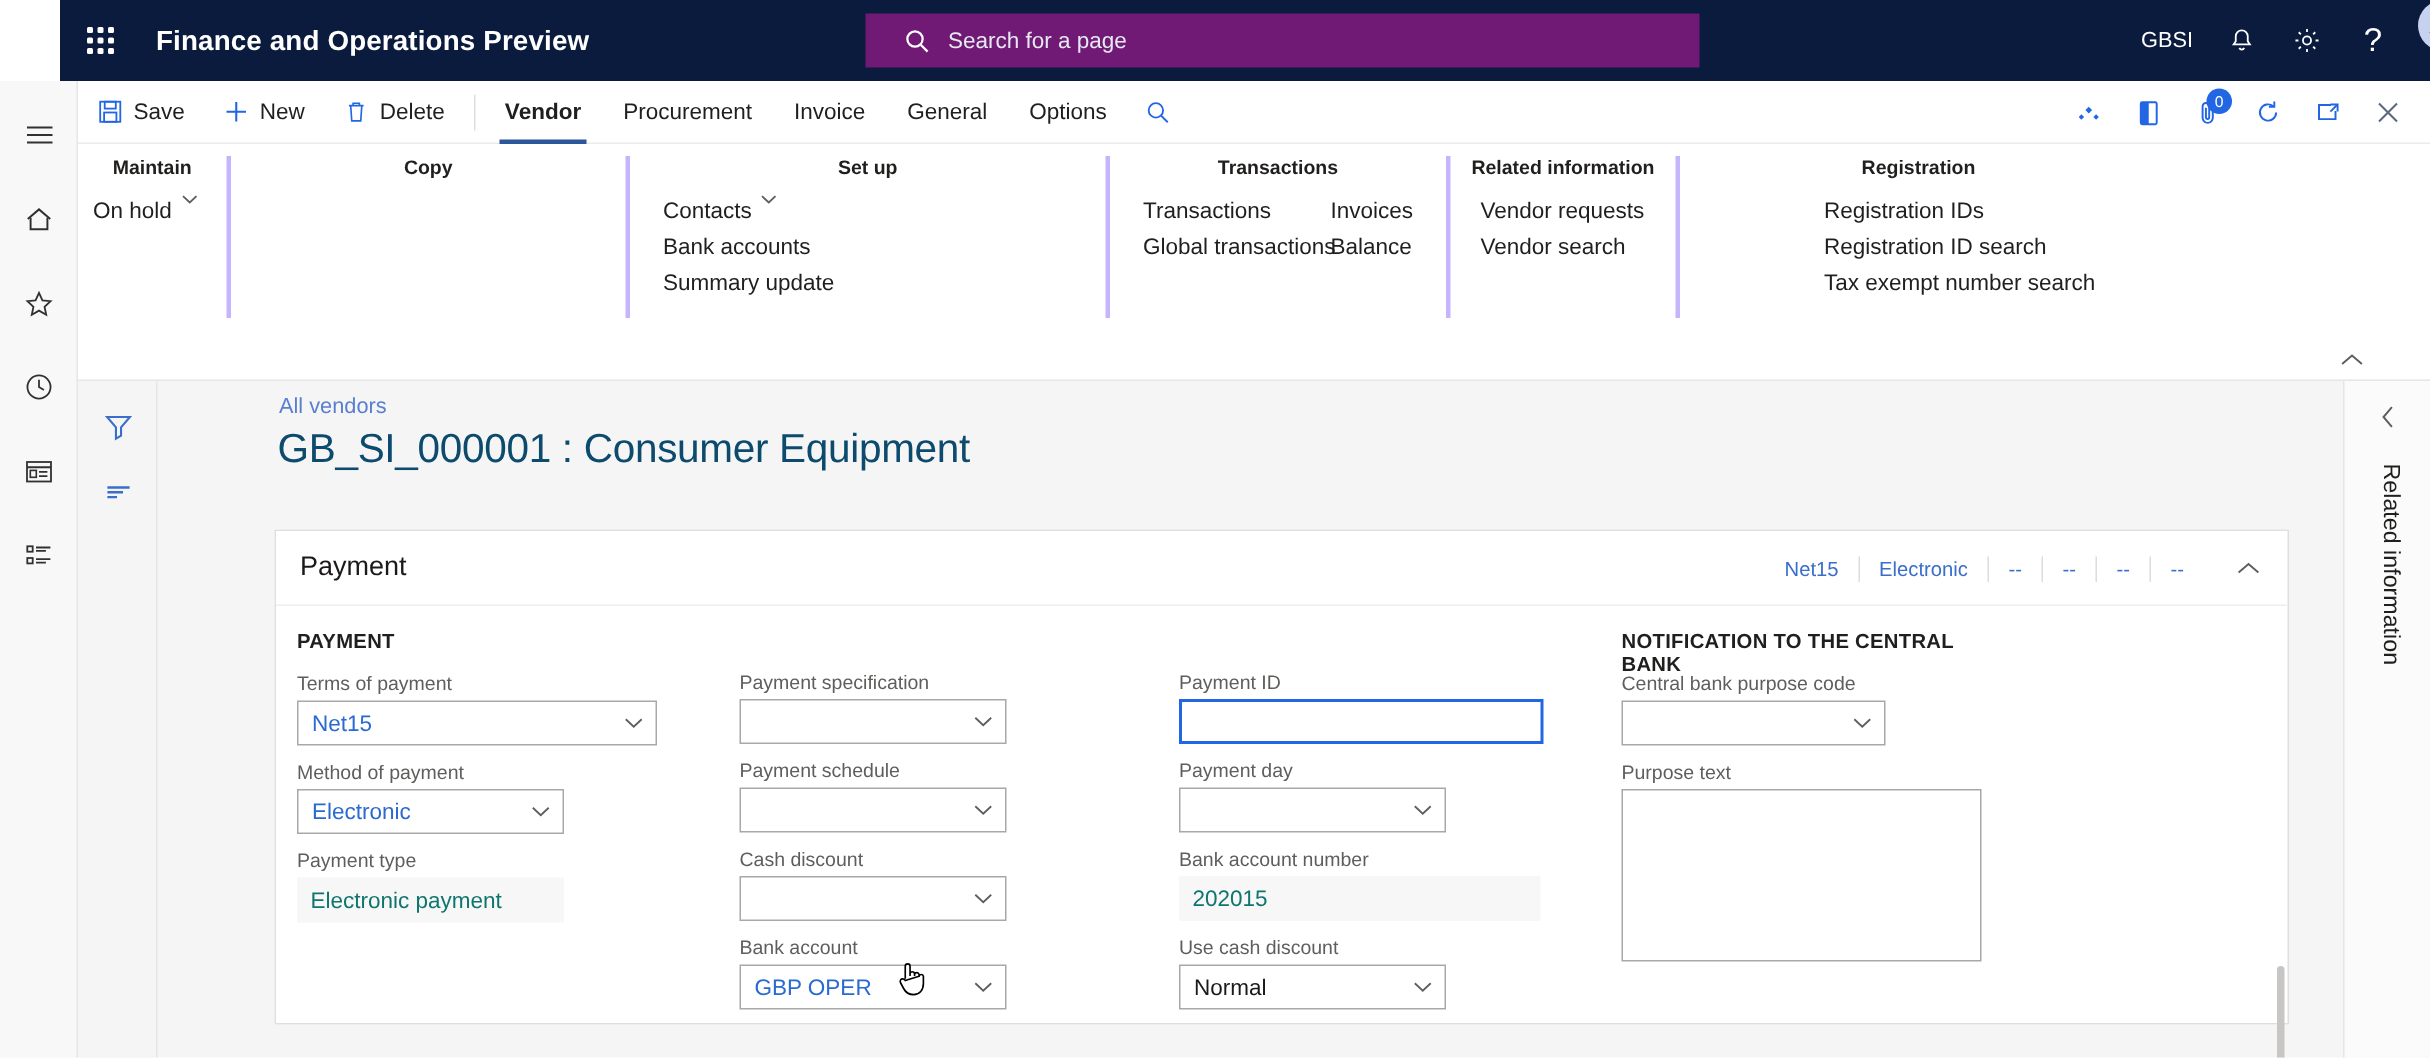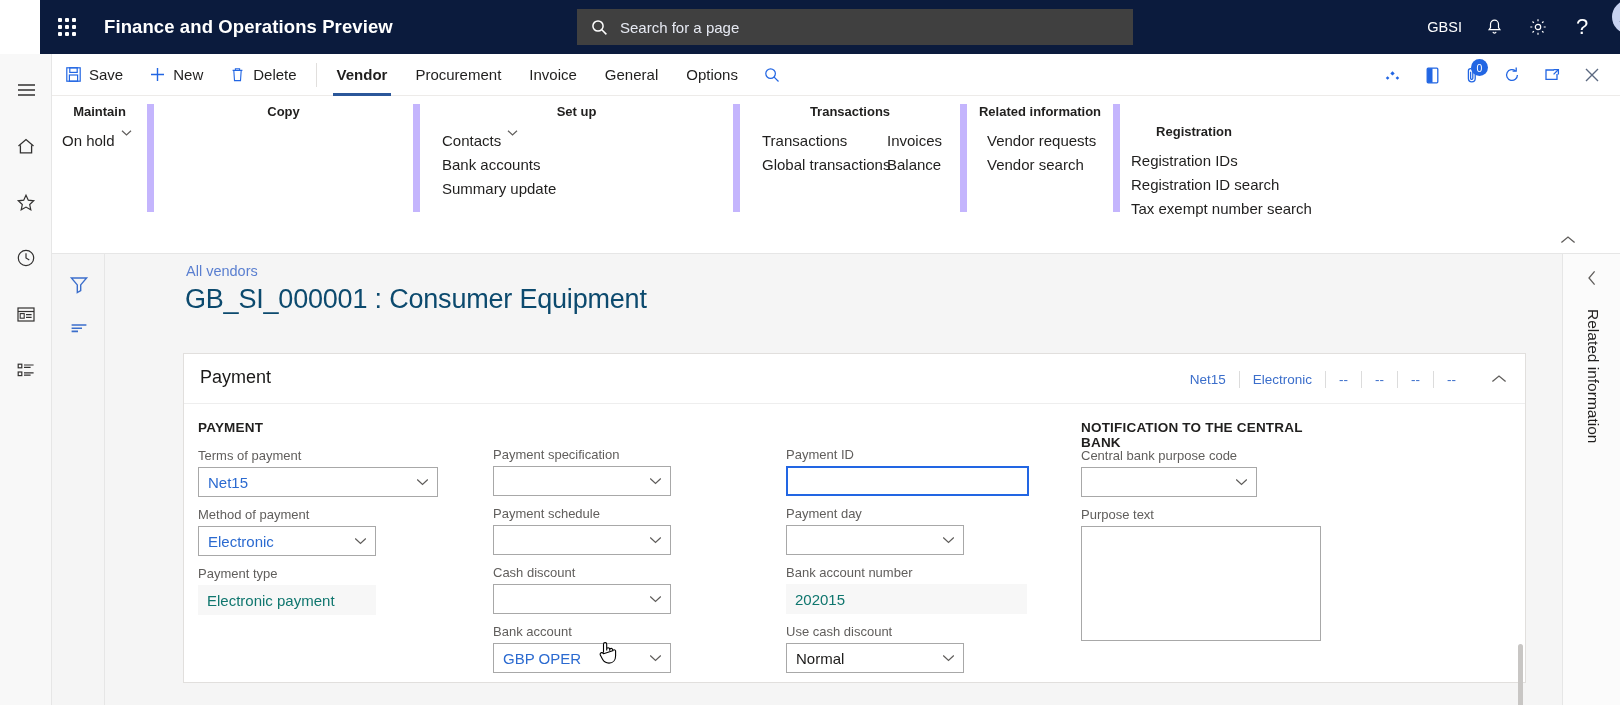--- a/index.html
+++ b/index.html
@@ -27,22 +27,22 @@
     display: grid; grid-template-columns: repeat(3, 4px);
     grid-template-rows: repeat(3, 4px); gap: 3px;
   }
   .waffle-grid i { width: 4px; height: 4px; background: #fff; border-radius: 1px; display:block; }
   #app-title {
     color: #ffffff; font-size: 18.5px; font-weight: bold;
     margin-left: 10px; white-space: nowrap; letter-spacing: .1px;
   }
   #search-box {
     position: absolute; left: 537px; top: 9px; width: 556px; height: 36px;
-    background: #404040; display: flex; align-items: center;
-    padding-left: 14px; cursor: text;
+    background: #701a75; display: flex; align-items: center;
+    padding-left: 26px; cursor: text;
   }
   #search-box .mag { margin-right: 12px; display:flex; }
   #search-placeholder { color: #e6e9f2; font-size: 15px; }
   #topnav-right {
     position: absolute; right: 0; top: 0; height: 54px;
     display: flex; align-items: flex-start; padding-right: 14px;
   }
   .tn-item {
     height: 54px; min-width: 44px; padding: 0 10px;
     display: flex; align-items: center; justify-content: center;
@@ -107,21 +107,21 @@
     padding: 0 3px;
   }
 
   
   #actionpane {
     position: absolute; left: 52px; top: 96px; width: 1568px; height: 130px;
     background: #ffffff;
   }
   .ap-group {
     position: absolute; top: 8px; height: 108px;
-    border-right: 7px solid #c4b5fd;
+    border-right: 3px solid #c4b5fd;
   }
   .ap-group.last { border-right: none; }
   .ap-title {
     font-size: 13px; font-weight: bold; color: #201f1e;
     text-align: center; margin-bottom: 10px; white-space: nowrap;
   }
   .ap-cols { display: flex; gap: 0px; }
   .ap-col { display: flex; flex-direction: column; }
   .ap-link {
     font-size: 15px; color: #201f1e; line-height: 24px; height: 24px;
@@ -476,21 +476,21 @@
   <div class="ap-group" style="left:915px; width:153px;">
     <div class="ap-title">Related information</div>
     <div class="ap-cols" style="padding-left:10px">
       <div class="ap-col">
         <div class="ap-link">Vendor requests</div>
         <div class="ap-link">Vendor search</div>
       </div>
     </div>
   </div>
 
-  <div class="ap-group last" style="left:1027px; width:230px;margin-top:20px;">
+  <div class="ap-group last" style="left:1112px; width:230px;">
     <div class="ap-title">Registration</div>
     <div class="ap-cols" style="padding-left:42px">
       <div class="ap-col">
         <div class="ap-link">Registration IDs</div>
         <div class="ap-link">Registration ID search</div>
         <div class="ap-link">Tax exempt number search</div>
       </div>
     </div>
   </div>
 </div>

